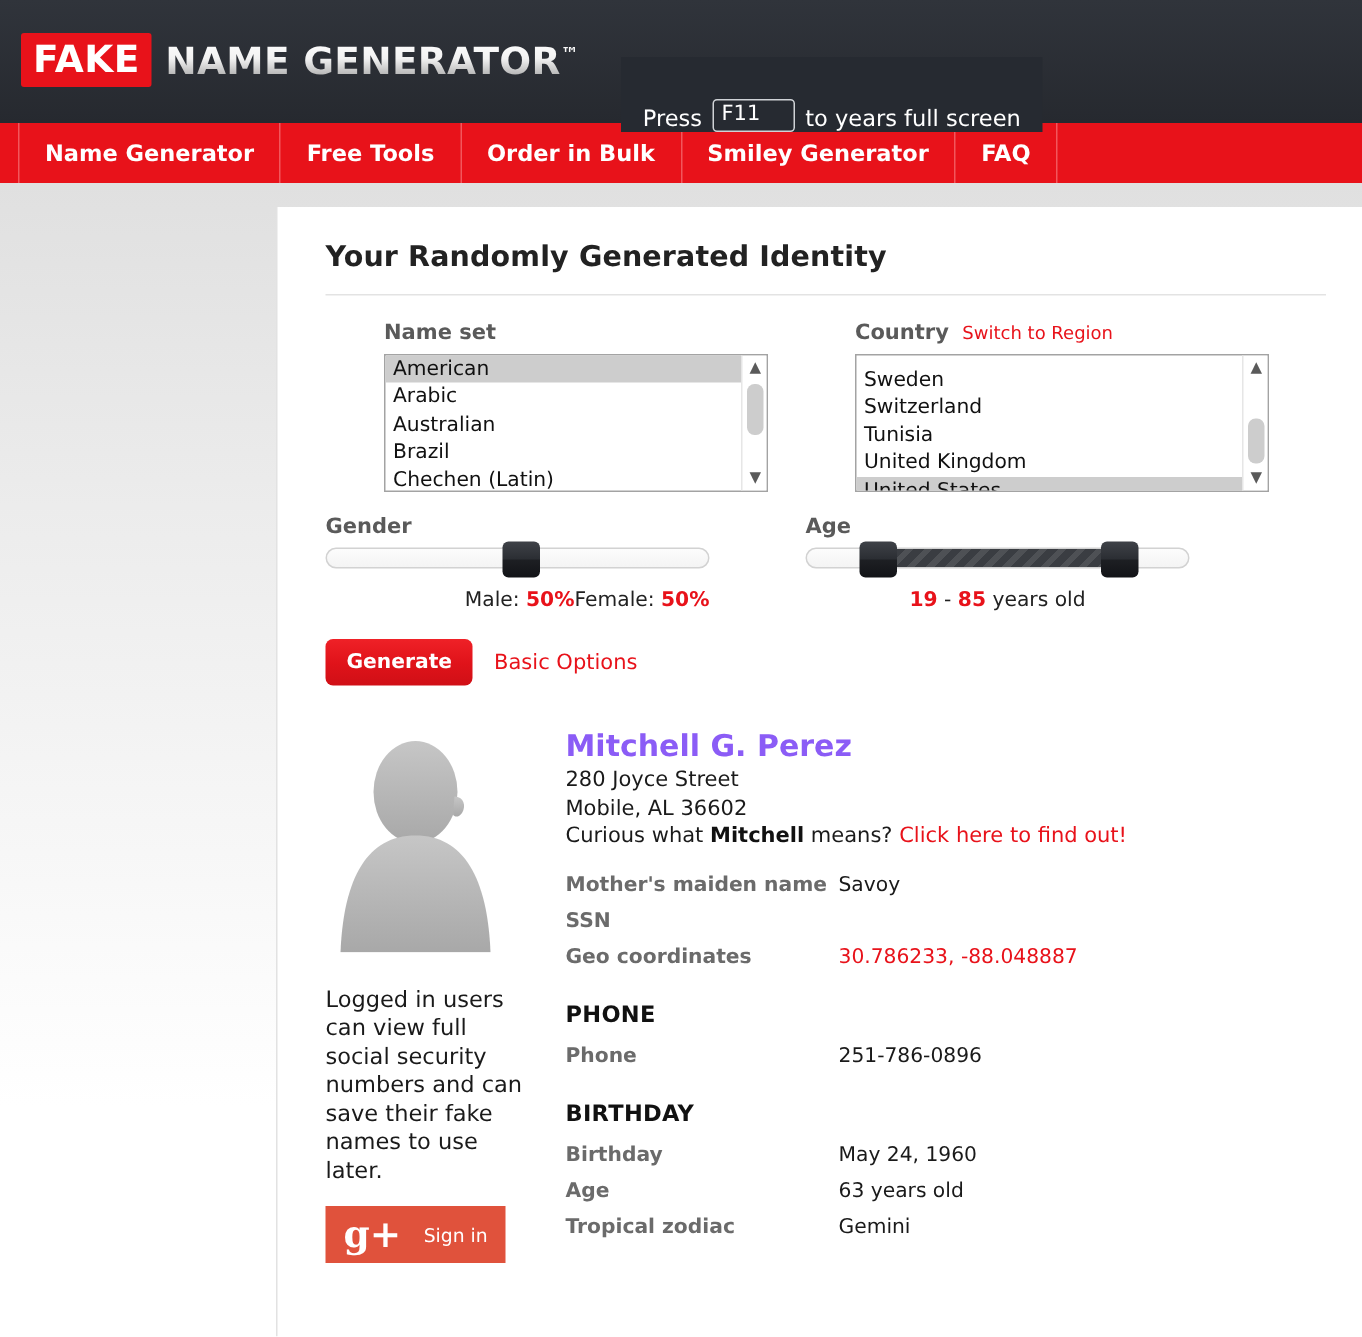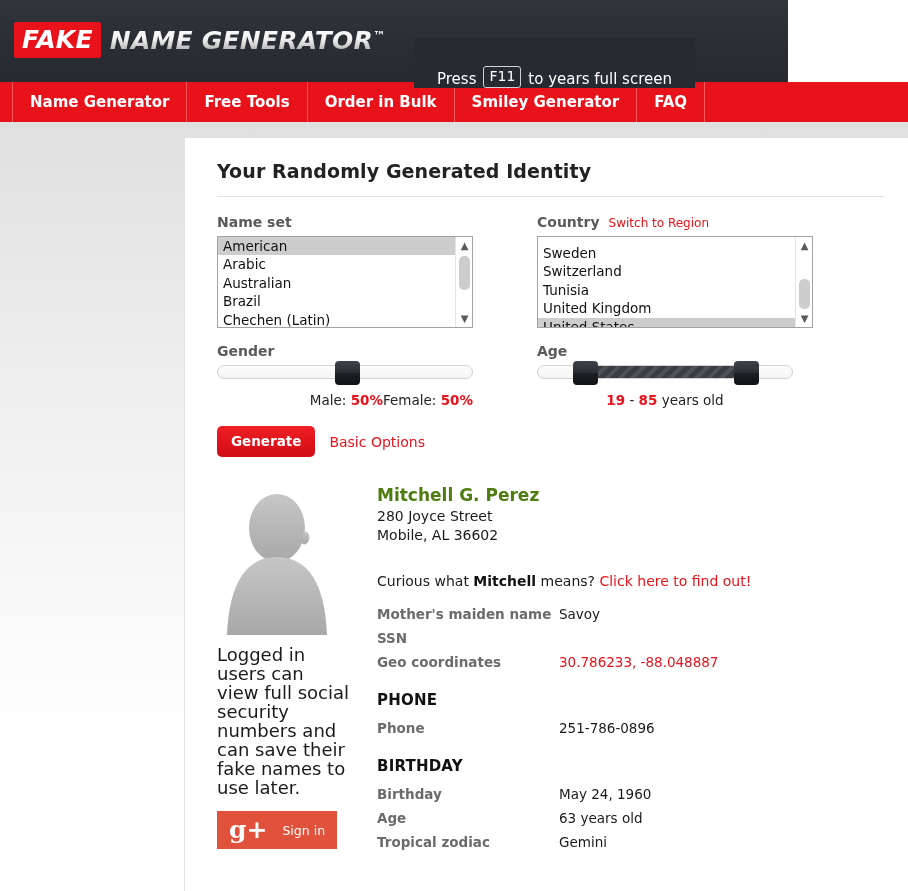--- a/index.html
+++ b/index.html
@@ -6,24 +6,23 @@
   html, body { margin:0; padding:0; }
   body {
     width:908px; height:891px; overflow:hidden;
     font-family:"DejaVu Sans", sans-serif;
     background:#ffffff;
     position:relative;
   }
 
   
   #header {
-    position:absolute; left:0; top:0; width:788px; height:82px;
+    position:absolute; left:0; top:0; width:908px; height:82px;
     background:#2b2f36;
     background:linear-gradient(to bottom,#30343b 0%,#26292f 100%);
-    font-style:italic;
   }
   #logo-wrap {
     position:absolute; left:14px; top:22px;
     display:flex; align-items:center; gap:9px;
   }
   #logo-fake {
     background:#e8121a; color:#ffffff;
     font-weight:bold; font-size:25px; line-height:1;
     padding:5px 8px 6px 8px; border-radius:2px;
     letter-spacing:.3px;
@@ -41,21 +40,21 @@
   
   #f11-overlay {
     position:absolute; left:414px; top:38px; width:281px; height:50px;
     background:#262a31;
     display:flex; align-items:flex-end; justify-content:center;
     gap:7px; z-index:40;
     color:#ffffff; font-size:15px;
   }
   #f11-key {
     border:1px solid #cfd2d6; border-radius:3px;
-    padding:2px 5px 3px 5px; font-size:14px; line-height:1.05;
+    padding:2px 22px 3px 5px; font-size:14px; line-height:1.05;
     color:#ffffff;
   }
 
   
   #nav {
     position:absolute; left:0; top:82px; width:908px; height:40px;
     background:#e8121a; z-index:20;
   }
   #nav-inner { display:flex; height:40px; align-items:stretch; padding-left:12px; }
   .nav-item {
@@ -81,21 +80,21 @@
   h1#page-title {
     margin:0; font-size:19px; color:#222222; font-weight:bold;
     letter-spacing:.1px;
   }
   #title-rule {
     margin-top:14px; border-top:1px solid #e3e3e3; height:1px;
   }
 
   
   #options { display:flex; margin-top:17px; }
-  .opt-col { width:320px; }
+  .opt-col { width:320px;margin-left:39px; }
   .opt-col.right { margin-left:0; }
   .opt-label {
     font-size:14px; font-weight:bold; color:#5a5a5a; margin-bottom:6px;
     display:flex; align-items:baseline; gap:9px;
   }
   .opt-label .sublink {
     font-size:12px; font-weight:normal; color:#e8121a; cursor:pointer;
   }
 
   
@@ -167,42 +166,42 @@
   #basic-options { color:#e8121a; font-size:14px; cursor:pointer; }
 
   
   #identity { display:flex; margin-top:28px; }
   #id-left { width:160px; }
   .avatar {
     width:120px; height:150px; overflow:hidden; background:#ffffff;
   }
   .avatar svg { display:block; }
   #avatar-note {
-    margin-top:10px; font-size:18px; color:#1a1a1a; line-height:19px;
+    margin-top:22px; font-size:15px; color:#1a1a1a; line-height:19px;
     width:132px;
   }
   #gplus-btn {
     margin-top:14px; width:120px; height:38px; background:#e0523c;
     display:flex; align-items:center; cursor:pointer;
   }
   #gplus-icon {
     color:#ffffff; font-size:25px; font-weight:bold; padding:0 0 2px 12px;
     font-family:"DejaVu Serif", serif; line-height:1;
   }
   #gplus-label {
     color:#ffffff; font-size:12.5px; font-weight:normal; padding-left:15px;
   }
 
   #id-right { flex:1; padding-left:0; }
   #person-name {
-    font-size:17px; font-weight:bold; color:#4d7c0f; margin:0 0 2px 0;
+    font-size:20px; font-weight:bold; color:#8b5cf6; margin:0 0 2px 0;
   }
   .addr-line { font-size:14px; color:#1a1a1a; line-height:19px; }
   #meaning-line {
-    margin-top:28px; font-size:14px; color:#1a1a1a;
+    margin-top:0; font-size:14px; color:#1a1a1a;
   }
   #meaning-line b { color:#111111; }
   #meaning-line .lnk { color:#e8121a; cursor:pointer; }
 
   .field-table { margin-top:17px; }
   .frow { display:flex; margin-bottom:8px; }
   .fkey {
     width:182px; font-size:13.5px; font-weight:bold; color:#6b6b6b;
     flex-shrink:0;
   }

